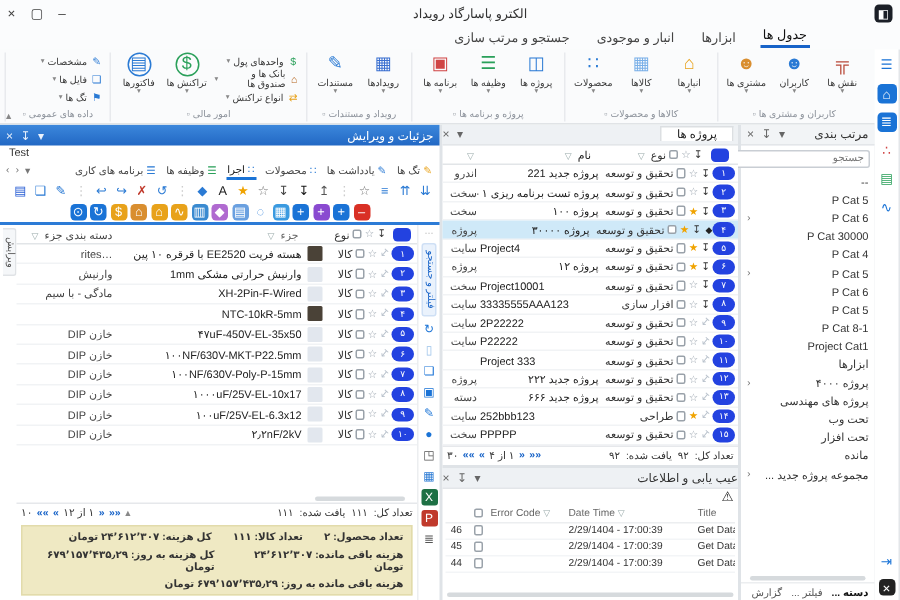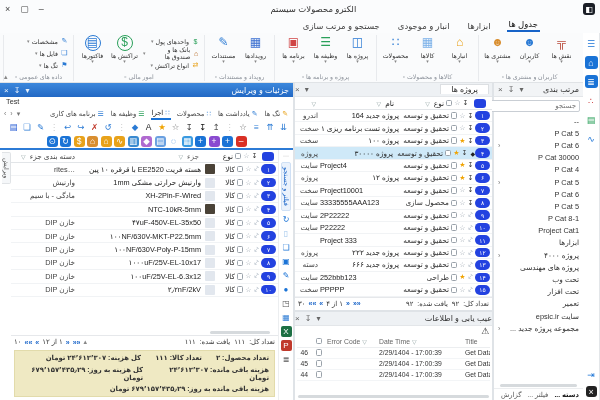--- a/index.html
+++ b/index.html
@@ -122,21 +122,21 @@
   .sline{display:flex;gap:14px}
   .sline b:empty{display:none}
 </style>
 </head>
 <body>
 
 <div class="app">
 
   <div class="titlebar">
     <span class="appicon">◧</span>
-    <div class="title">الکترو محصولات سیستم</div>
+    <div class="title">الکترو پاسارگاد رویداد</div>
     <div class="wctrl">
       <span>–</span>
       <span>▢</span>
       <span>×</span>
     </div>
   </div>
 
   <div class="menubar">
 
   <span class="mtab on">جدول ها</span>
@@ -395,25 +395,21 @@
               </div>
               <div class="catitem">
                 <span>تحت وب</span>
                 <span class="ch">‹</span>
               </div>
               <div class="catitem">
                 <span>تحت افزار</span>
                 <span class="ch">‹</span>
               </div>
               <div class="catitem">
-                <span>تعمیر</span>
-                <span class="ch">‹</span>
-              </div>
-              <div class="catitem">
-                <span>سایت epsic.ir</span>
+                <span>مانده</span>
                 <span class="ch">‹</span>
               </div>
               <div class="catitem on">
                 <span>مجموعه پروژه جدید ...</span>
                 <span class="ch">‹</span>
               </div>
             </div>
           <div class="hscroll"></div>
           <div class="btabs">
 
@@ -448,21 +444,21 @@
 
           <div class="prow">
                 <span class="badge">۱</span>
                 <span class="tag">◆</span>
                 <span class="cicons">
                   <span class="pin on">↧</span>
                   <span class="star">☆</span>
                   <span class="cb"></span>
                 </span>
                 <span class="c-type">تحقیق و توسعه</span>
-                <span class="c-name" dir="auto">پروژه جدید 164</span>
+                <span class="c-name" dir="auto">پروژه جدید 221</span>
                 <span class="c-cat">اندرو</span>
               </div>
               <div class="prow">
                 <span class="badge">۲</span>
                 <span class="tag">◆</span>
                 <span class="cicons">
                   <span class="pin on">↧</span>
                   <span class="star">☆</span>
                   <span class="cb"></span>
                 </span>
@@ -531,21 +527,21 @@
                 <span class="c-cat">سخت</span>
               </div>
               <div class="prow">
                 <span class="badge">۸</span>
                 <span class="tag">◆</span>
                 <span class="cicons">
                   <span class="pin on">↧</span>
                   <span class="star">☆</span>
                   <span class="cb"></span>
                 </span>
-                <span class="c-type">محصول سازی</span>
+                <span class="c-type">افزار سازی</span>
                 <span class="c-name" dir="auto">33335555AAA123</span>
                 <span class="c-cat">سایت</span>
               </div>
               <div class="prow">
                 <span class="badge">۹</span>
                 <span class="tag">◆</span>
                 <span class="cicons">
                   <span class="pin">↧</span>
                   <span class="star">☆</span>
                   <span class="cb"></span>

